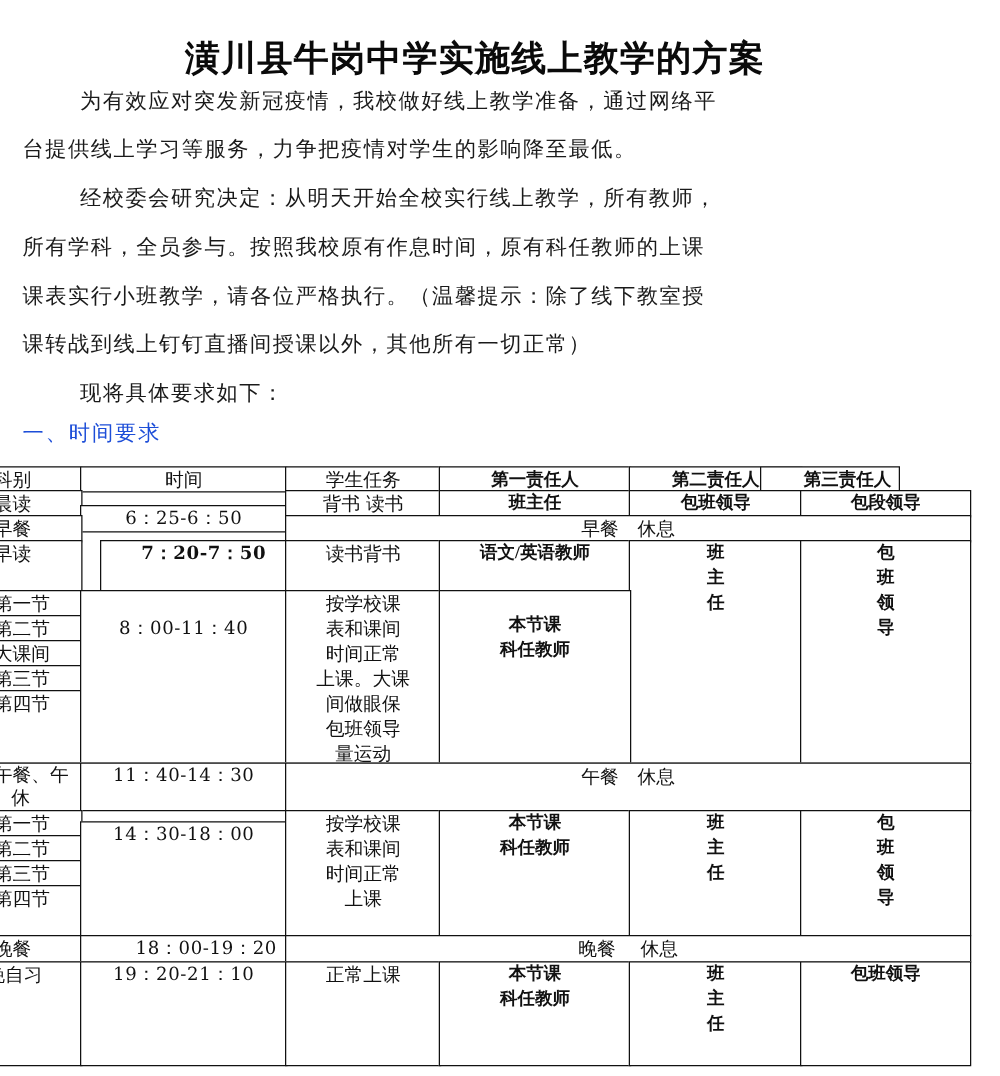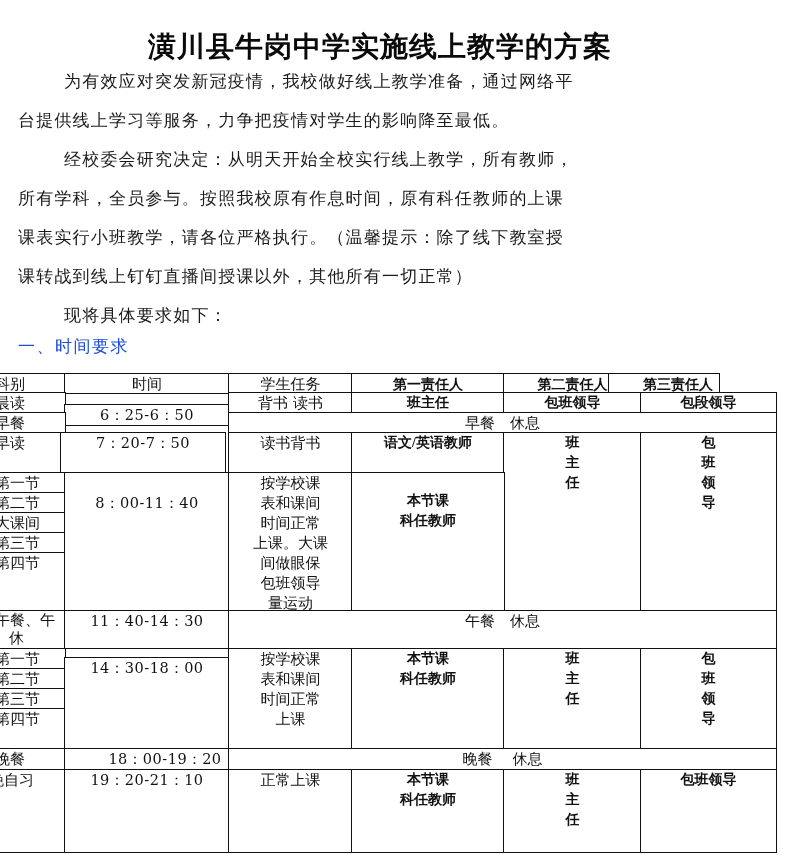--- a/index.html
+++ b/index.html
@@ -112,21 +112,21 @@
   <div class="cell mono" style="left:64px;top:392px;width:166px;height:22px;margin-top:12px;">6：25-6：50</div>
   <div class="cell" style="left:228px;top:392px;width:125px;height:22px;">背书 读书</div>
   <div class="cell bold" style="left:351px;top:392px;width:154px;height:22px;">班主任</div>
   <div class="cell bold" style="left:503px;top:392px;width:139px;height:22px;">包班领导</div>
   <div class="cell bold" style="left:640px;top:392px;width:137px;height:22px;">包段领导</div>
 
   <div class="cell lc" style="left:-6px;top:412px;width:72px;height:22px;"><span>早餐</span></div>
   <div class="cell" style="left:228px;top:412px;width:549px;height:22px;">早餐　休息</div>
 
   <div class="cell lc" style="left:-6px;top:432px;width:72px;height:42px;"><span>早读</span></div>
-  <div class="cell mono" style="left:60px;top:432px;width:166px;height:42px;">7：20-7：50</div>
+  <div class="cell mono" style="left:80px;top:432px;width:166px;height:42px;font-weight:bold;">7：20-7：50</div>
   <div class="cell" style="left:228px;top:432px;width:125px;height:42px;">读书背书</div>
   <div class="cell bold" style="left:351px;top:432px;width:154px;height:42px;">语文/英语教师</div>
 
   <div class="cell bold vert" style="left:503px;top:432px;width:139px;height:179px;">
     <span>班</span>
     <span>主</span>
     <span>任</span>
   </div>
   <div class="cell bold vert" style="left:640px;top:432px;width:137px;height:179px;">
     <span>包</span>

